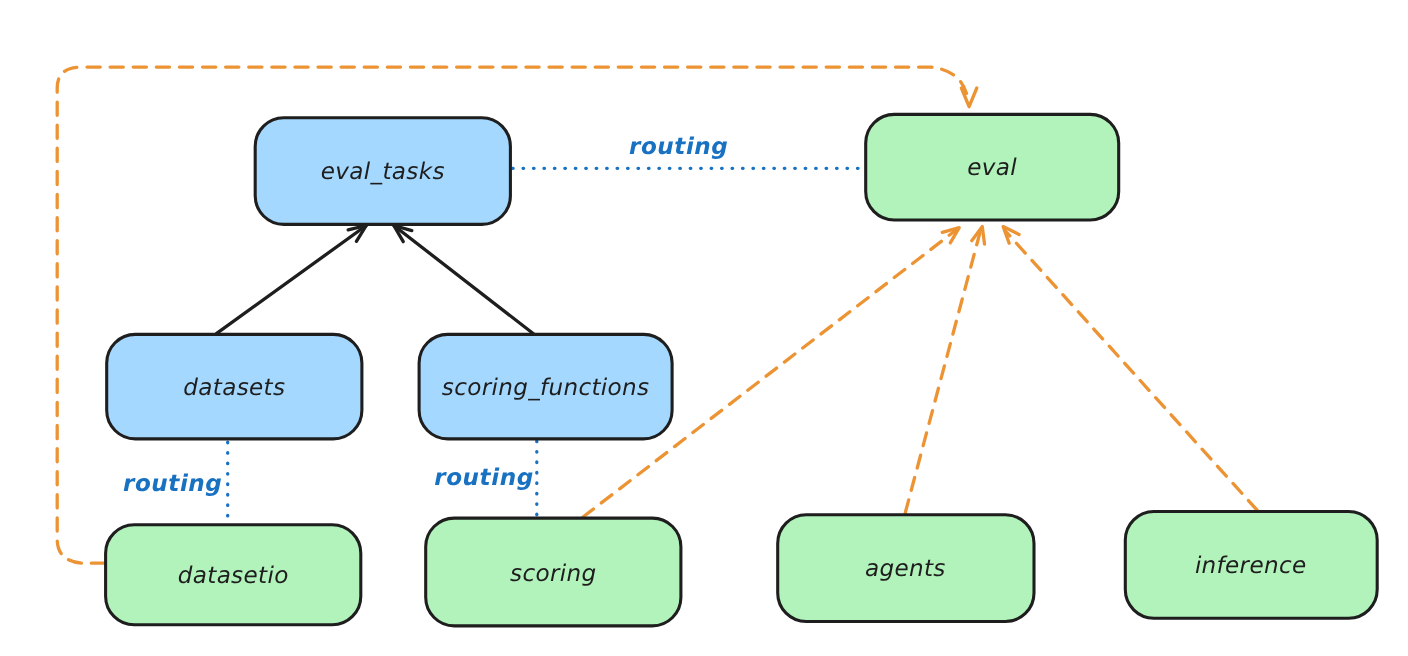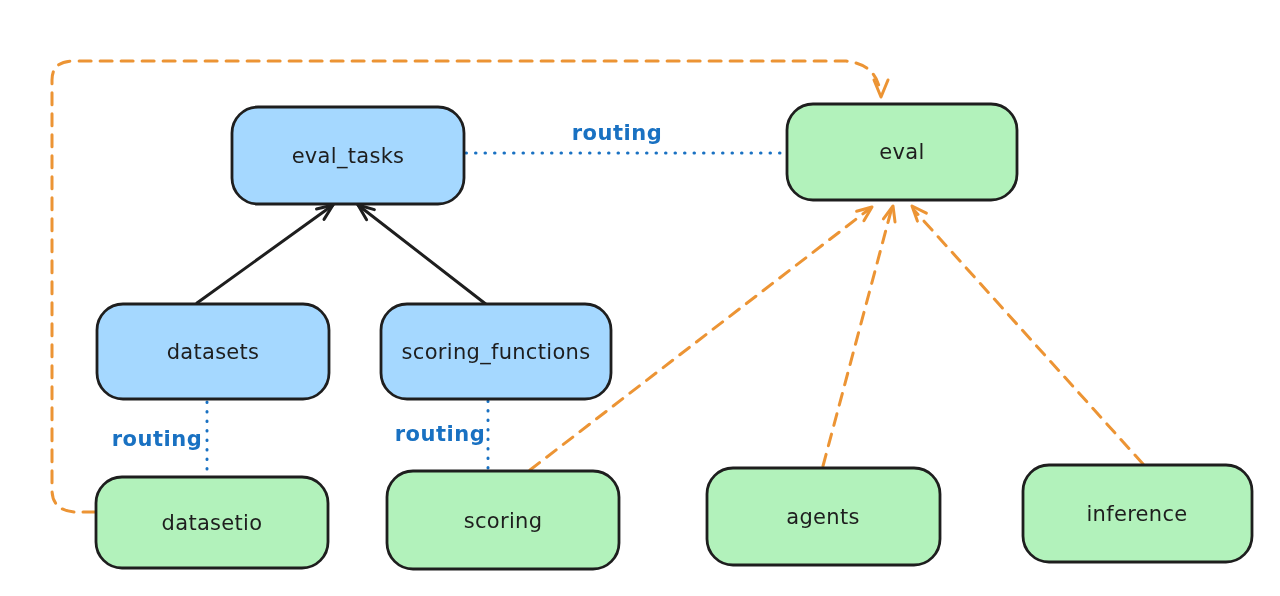--- a/index.html
+++ b/index.html
@@ -9,20 +9,21 @@
     width: 1280px;
     height: 596px;
     overflow: hidden;
     font-family: "DejaVu Sans", sans-serif;
   }
   .stage {
     position: relative;
     width: 1280px;
     height: 596px;
     background: #ffffff;
+    font-style: italic;
   }
   svg { display: block; }
   .node-rect {
     stroke: #1e1e1e;
     stroke-width: 2.8;
   }
   .node-label {
     font-family: "DejaVu Sans", sans-serif;
     font-size: 21px;
     fill: #1e1e1e;

